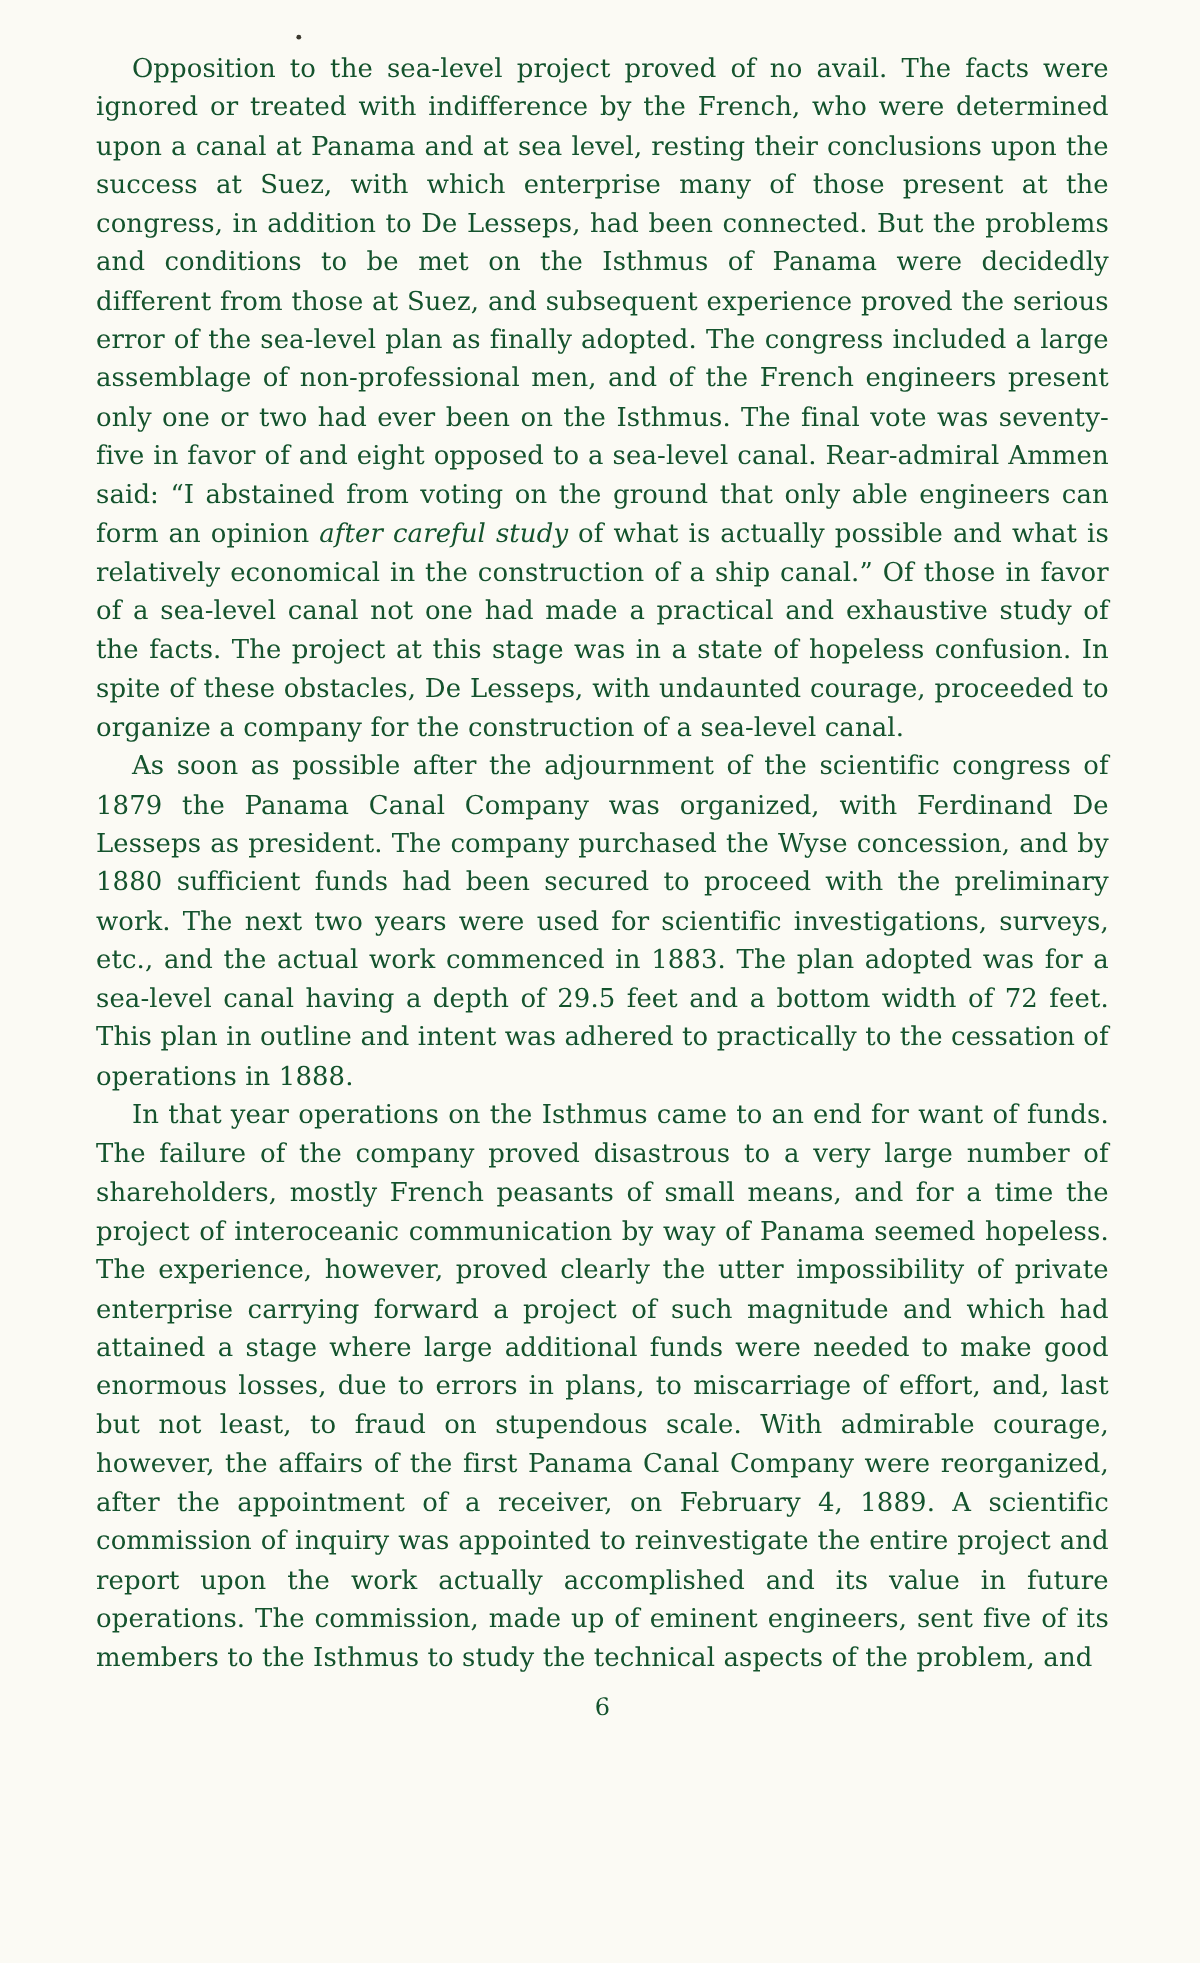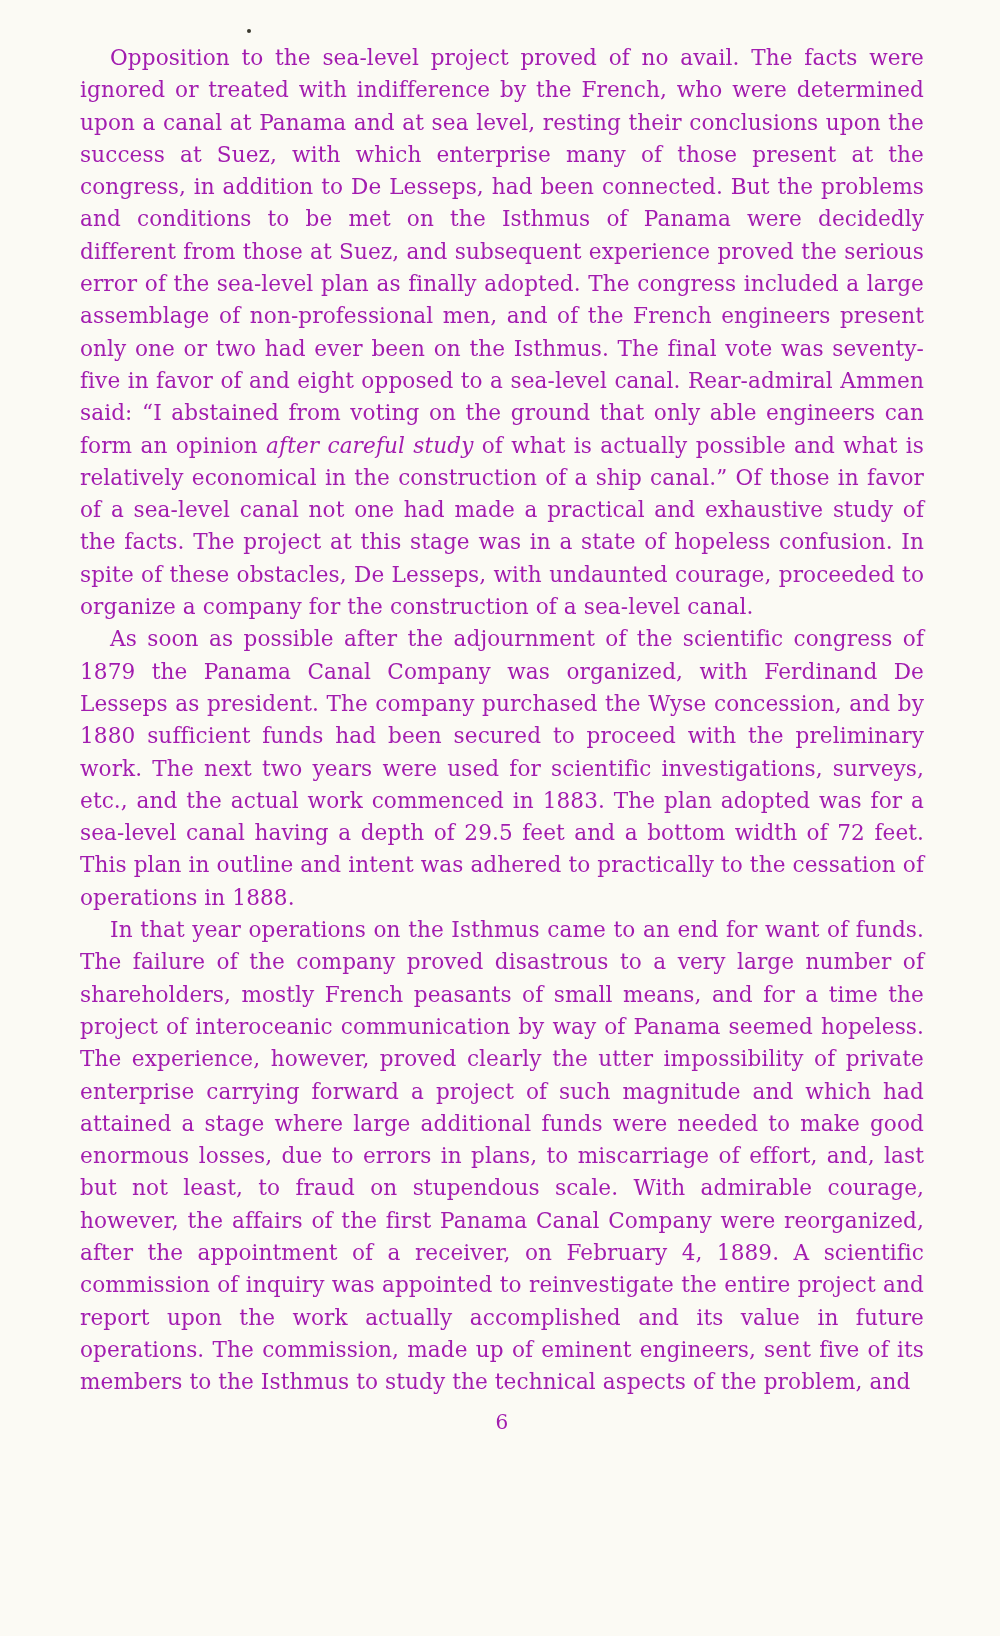--- a/index.html
+++ b/index.html
@@ -14,21 +14,21 @@
     position: relative;
   }
   .page {
     box-sizing: border-box;
     width: 1000px;
     height: 1636px;
     padding: 42px 76px 0 80px;
     font-family: "DejaVu Serif", "Liberation Serif", serif;
     font-size: 21.6px;
     line-height: 32.3px;
-    color: #a21caf;
+    color: #14532d;
     text-align: justify;
     letter-spacing: 0.1px;
   }
   .para {
     margin: 0;
     text-indent: 30px;
   }
   .para em {
     font-style: italic;
   }

